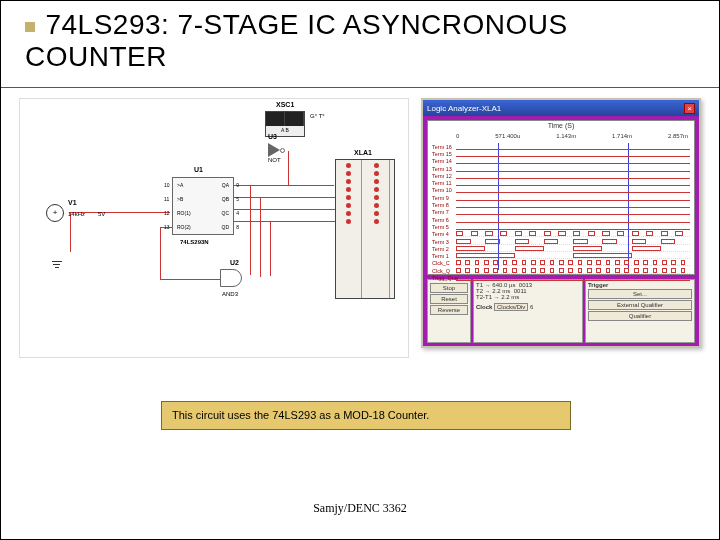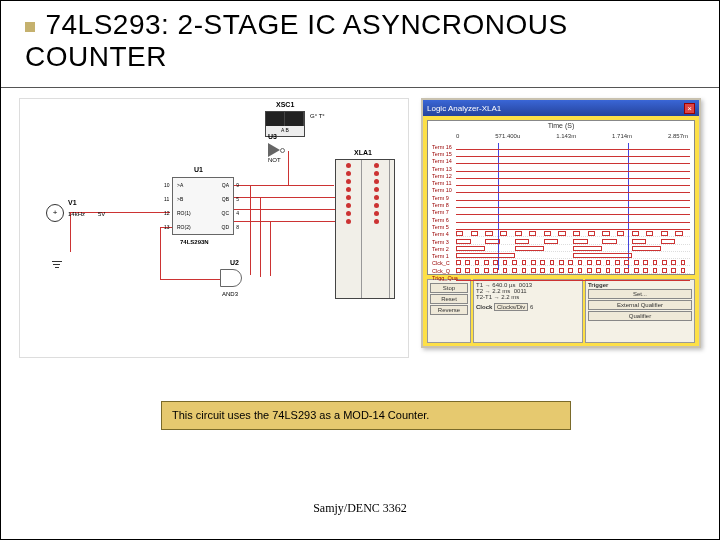--- a/index.html
+++ b/index.html
@@ -100,21 +100,21 @@
     border:1px solid #333; border-radius:50%; font-size:8px; text-align:center; line-height:16px;
   }
   .gnd {
     position:absolute; left:32px; top:160px; width:10px;
   }
   .gnd div { height:1px; background:#333; margin-top:2px; }
 
   
   .la-window {
     position:absolute; left:420px; top:10px; width:280px; height:250px;
-    border:2px solid #c9c2b0; background:#fde047;
+    border:2px solid #c9c2b0; background:#a21caf;
     box-shadow:2px 2px 4px rgba(0,0,0,.25);
     font-size:8px; color:#333;
   }
   .la-tb {
     height:16px; background:linear-gradient(#3a66d6,#25439c);
     color:#fff; font-size:8px; padding:2px 4px;
     display:flex; justify-content:space-between; align-items:center;
   }
   .la-tb .x { width:11px;height:11px;background:#d44;border:1px solid #900;color:#fff;text-align:center;line-height:9px;font-size:8px;}
   .la-plot {
@@ -147,21 +147,21 @@
   .footer {
     position:absolute; left:0; right:0; top:500px;
     text-align:center; font-family:"Times New Roman",serif; font-size:12px;
   }
 </style>
 </head>
 <body>
 
 <div class="title-area">
   <span class="marker"></span>
-  <h1>74LS293: 2-STAGE IC ASYNCRONOUS COUNTER</h1>
+  <h1>74LS293: 7-STAGE IC ASYNCRONOUS COUNTER</h1>
 </div>
 
 <div class="content">
 
   <div class="schematic">
 
     <div class="wire h" style="left:50px;top:113px;width:100px"></div>
     <div class="wire v" style="left:50px;top:113px;height:40px"></div>
     <div class="wire h" style="left:214px;top:86px;width:100px"></div>
     <div class="wire h" style="left:214px;top:98px;width:110px"></div>
@@ -460,16 +460,16 @@
         <b>Trigger</b>
         <span class="btn">Set...</span>
         <span class="btn">External Qualifier</span>
         <span class="btn">Qualifier</span>
       </div>
     </div>
   </div>
 </div>
 
 <div class="caption">
-  <div>This circuit uses the 74LS293 as a MOD-14 Counter.</div>
+  <div>This circuit uses the 74LS293 as a MOD-18 Counter.</div>
 </div>
 
 <div class="footer">Samjy/DENC 3362</div>
 
 </body></html>

